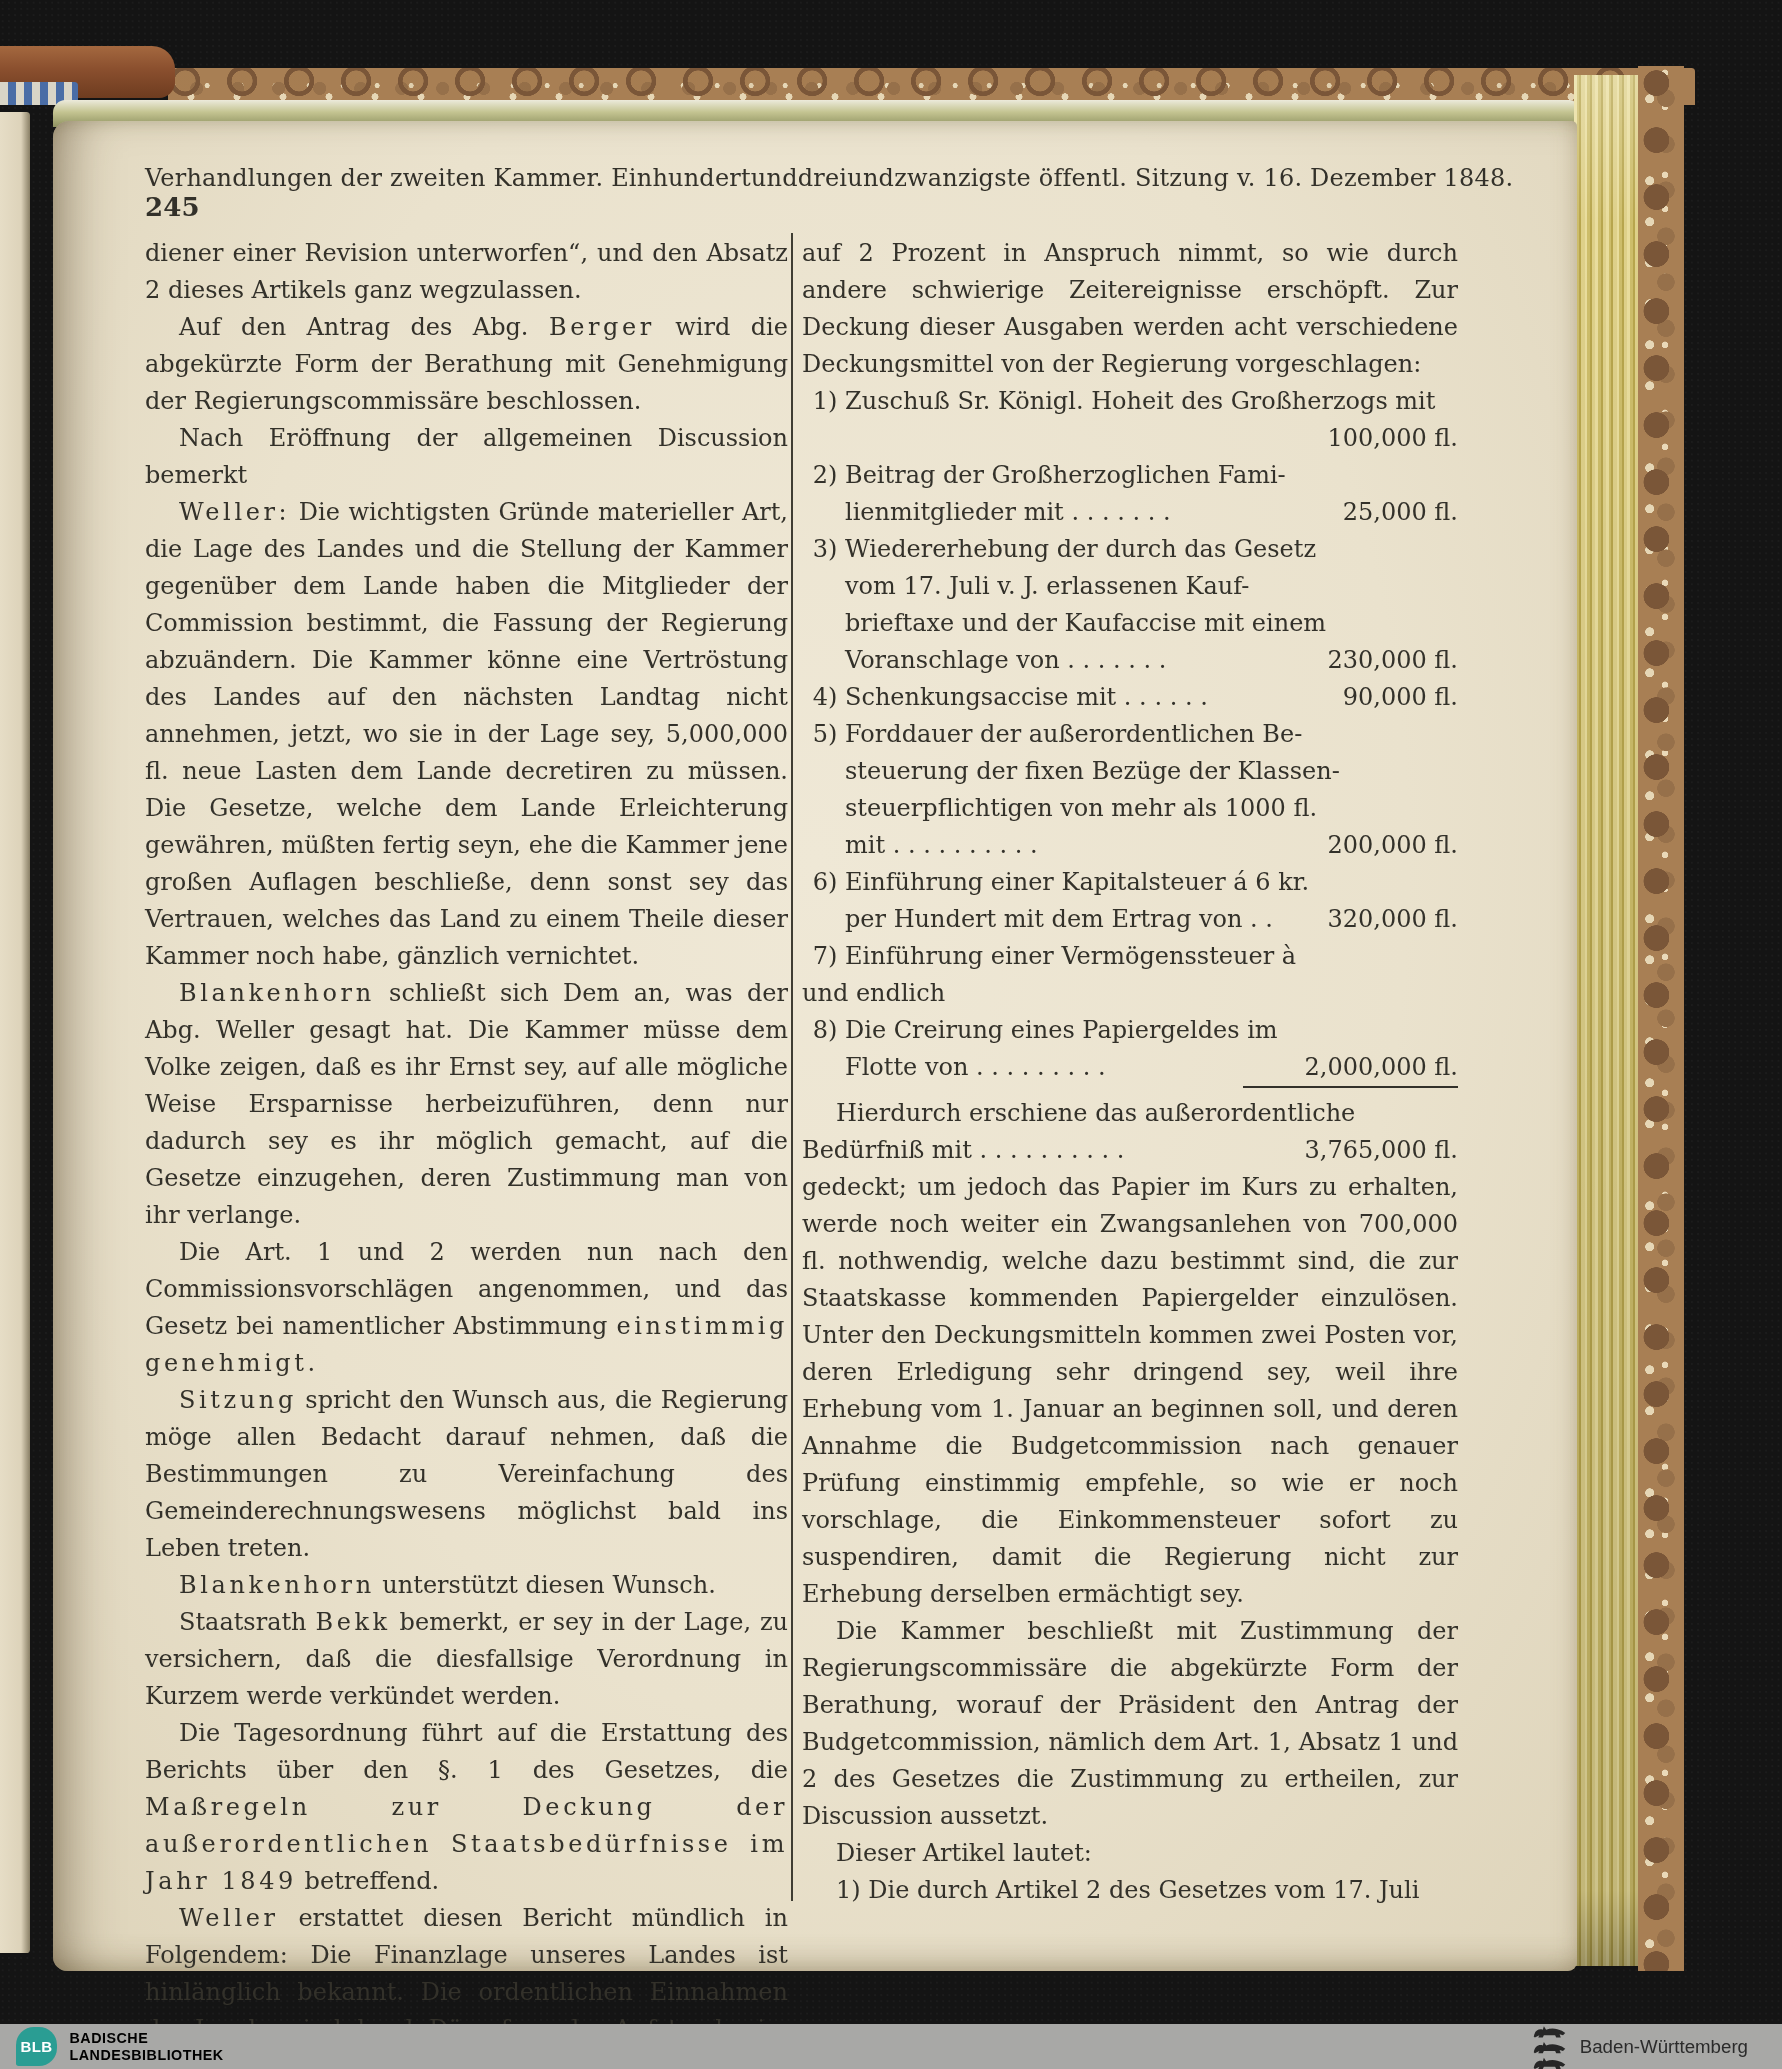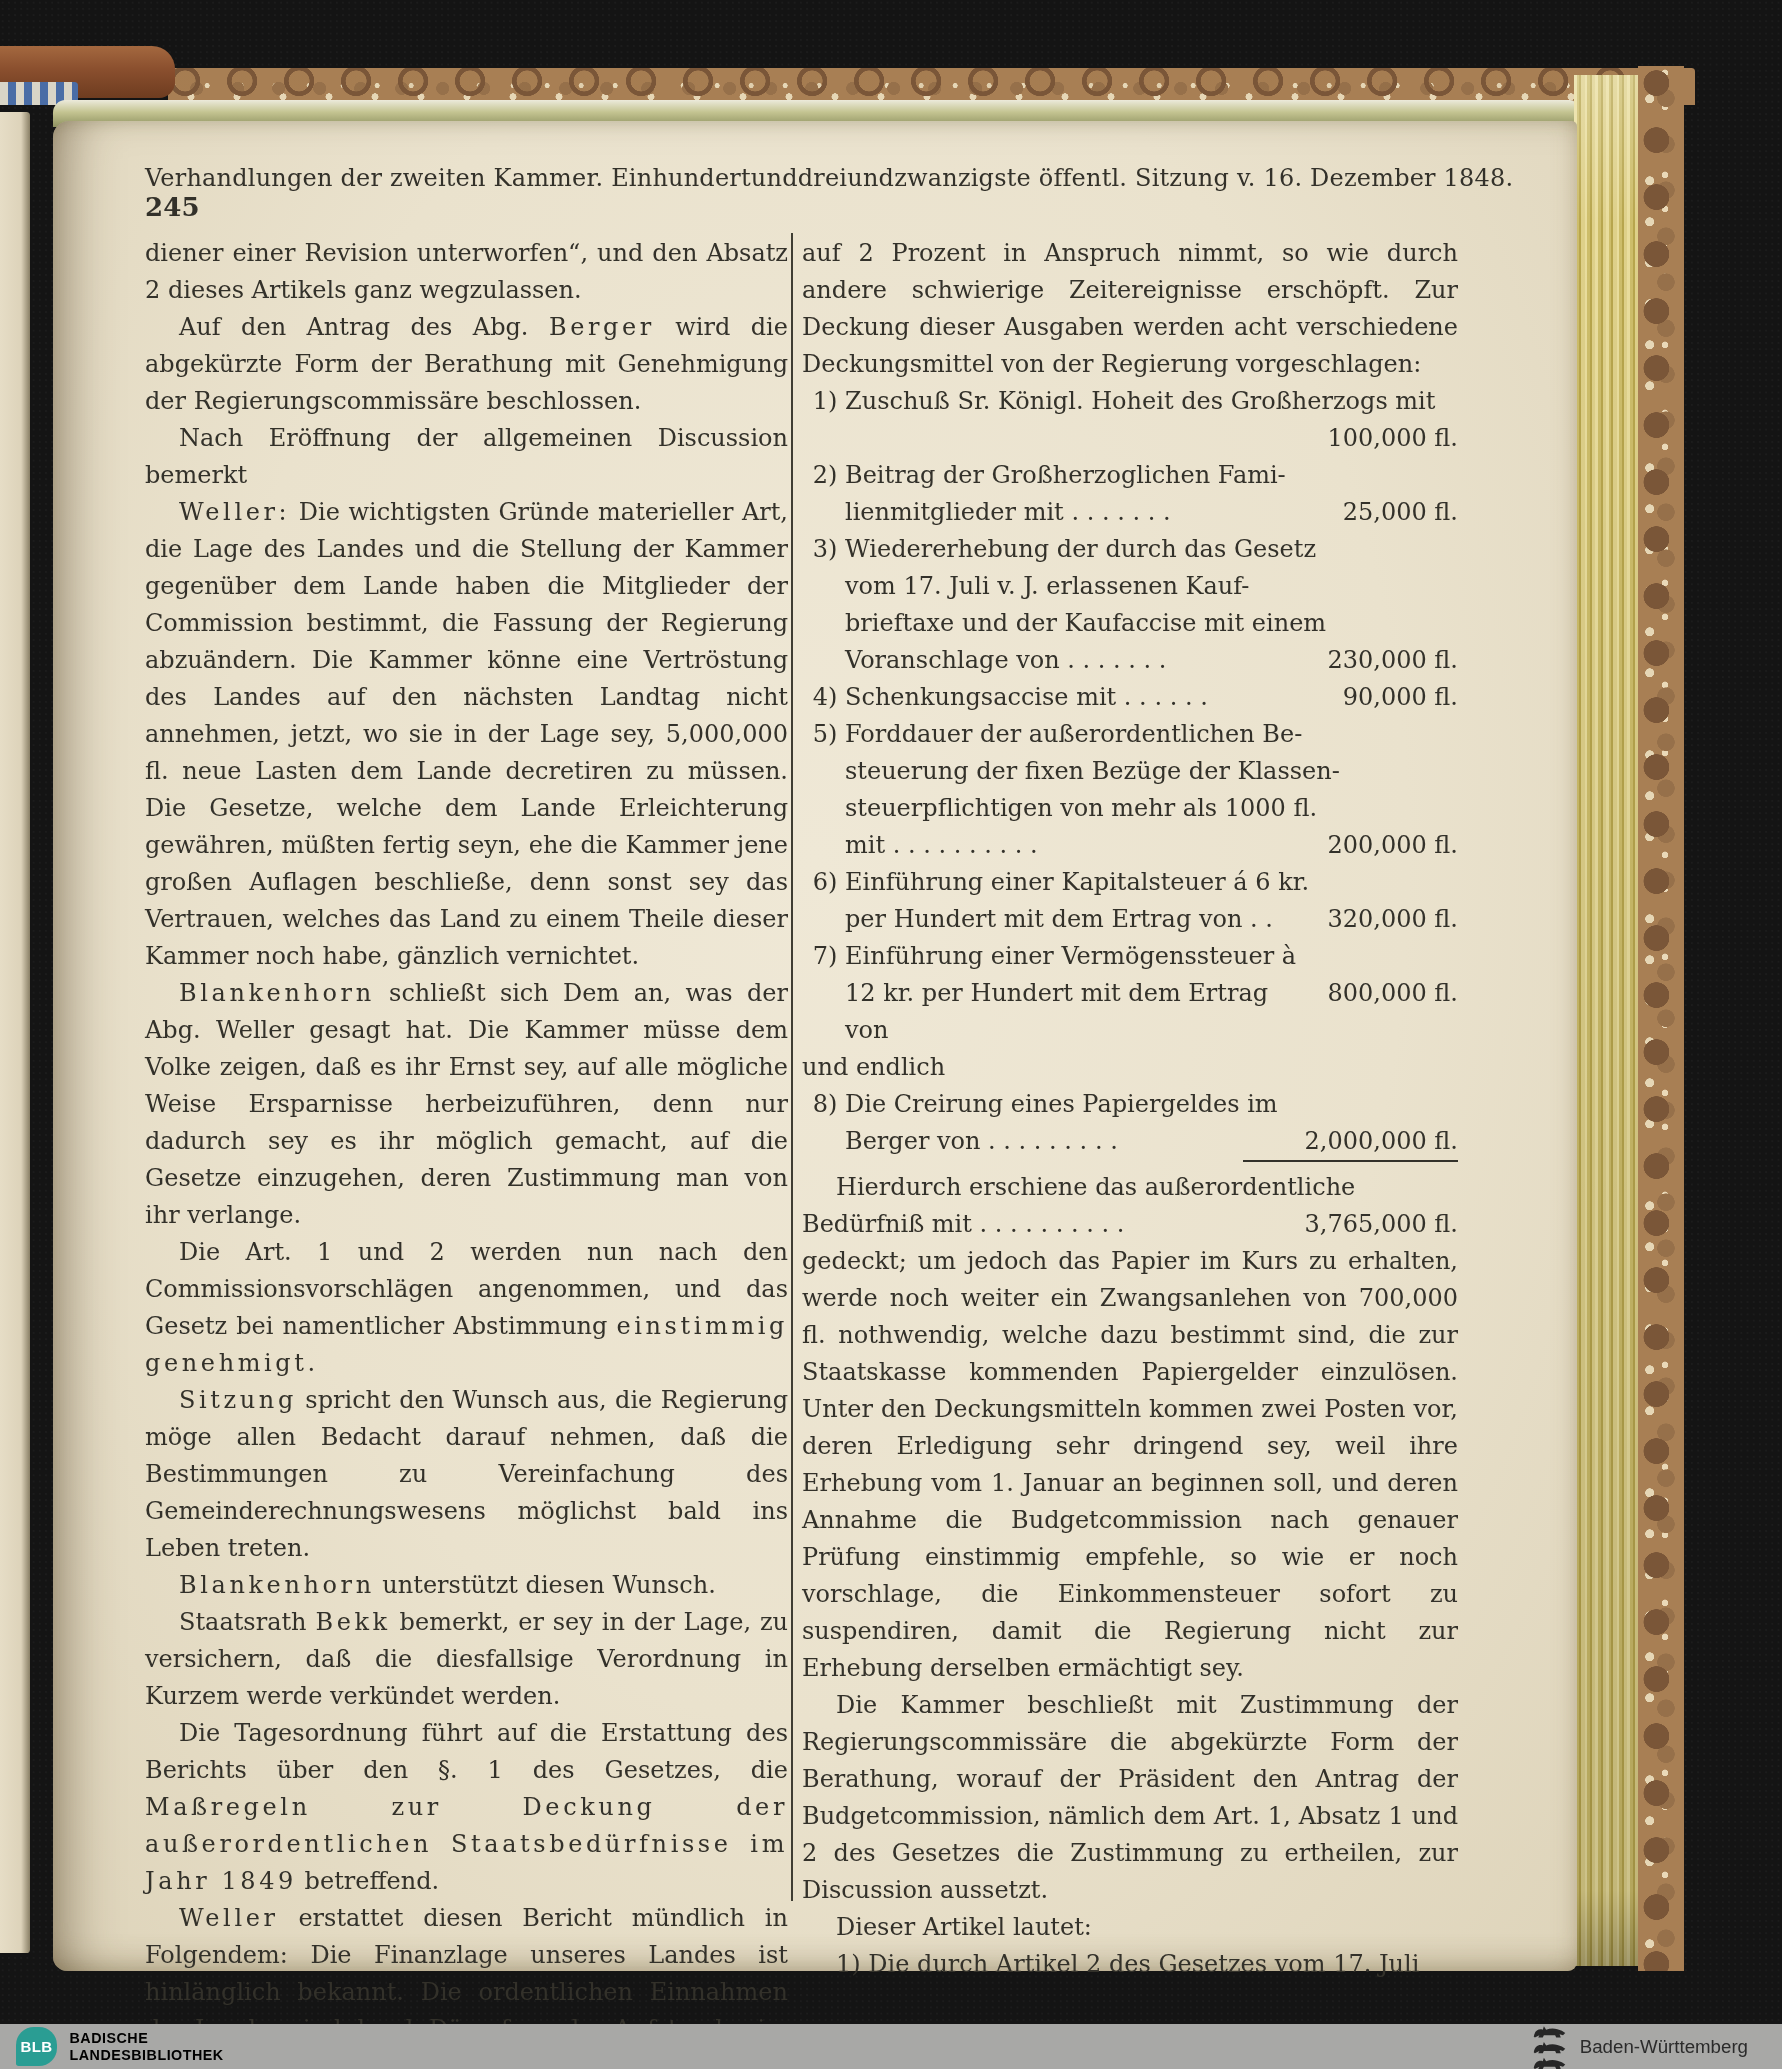--- a/index.html
+++ b/index.html
@@ -230,35 +230,31 @@
             <span class="amount">320,000 fl.</span>
           </div>
         </div>
       </div>
       <div class="item">
         <span class="item-no">7)</span>
         <div class="item-body">
           <div class="iline">
             <span class="itext">Einführung einer Vermögenssteuer à</span>
           </div>
-          <div class="iline">
-            <span class="itext">12 kr. per Hundert mit dem Ertrag von</span>
-            <span class="amount">800,000 fl.</span>
-          </div>
         </div>
       </div>
       <div class="para"><span>und endlich</span></div>
       <div class="item">
         <span class="item-no">8)</span>
         <div class="item-body">
           <div class="iline">
             <span class="itext">Die Creirung eines Papiergeldes im</span>
           </div>
           <div class="iline">
-            <span class="itext">Berger von .  .  .  .  .  .  .  .  .</span>
+            <span class="itext">Flotte von .  .  .  .  .  .  .  .  .</span>
             <span class="amount underline">2,000,000 fl.</span>
           </div>
         </div>
       </div>
       <div class="item">
         <div class="item-body">
           <div class="iline ind">
             <span class="itext">Hierdurch erschiene das außerordentliche</span>
           </div>
           <div class="iline">

